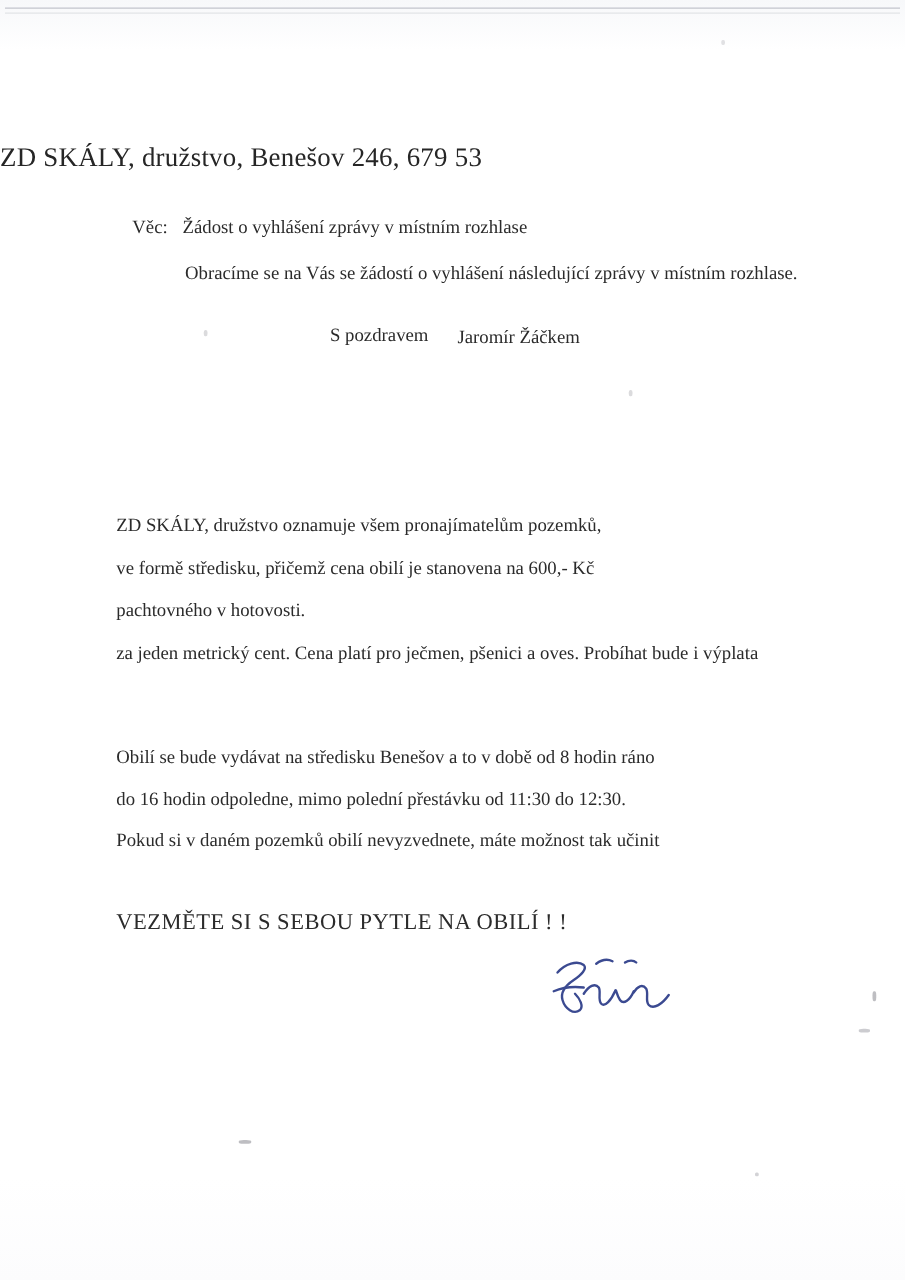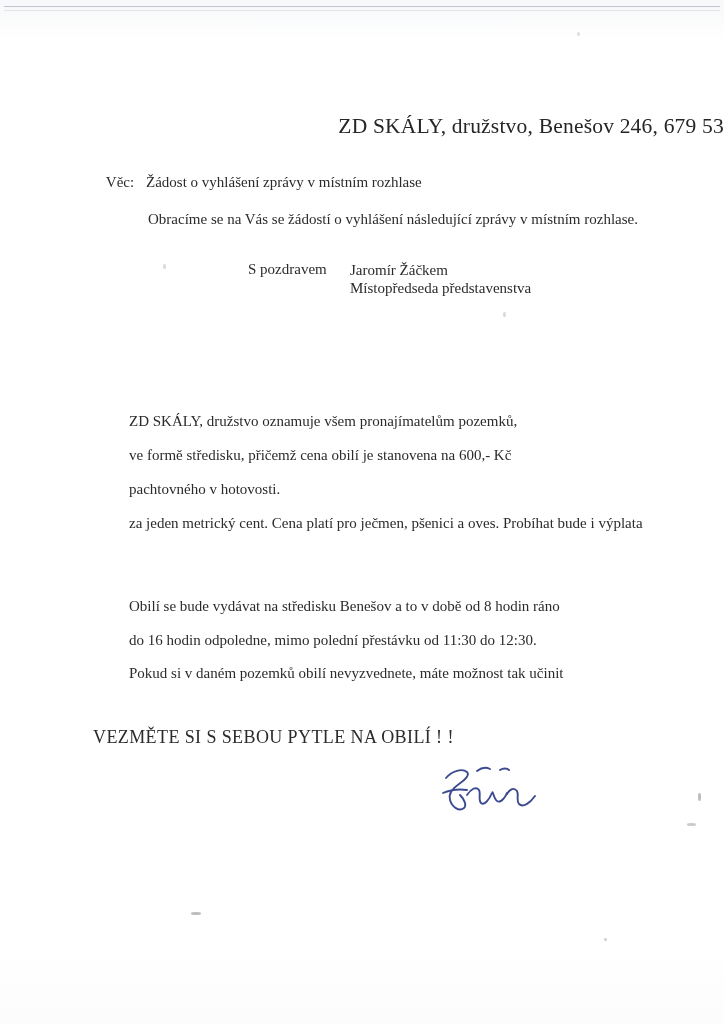--- a/index.html
+++ b/index.html
@@ -46,21 +46,21 @@
     height: 1px;
     background: #d8dade;
     opacity: .7;
   }
 
   .title {
     position: absolute;
     left: 0;
     top: 114px;
     width: 724px;
-    text-align: right;
+    text-align: left;
     font-size: 21.5px;
     letter-spacing: .2px;
     color: #262626;
     white-space: nowrap;
   }
 
   .subject-row {
     position: absolute;
     left: 94px;
     top: 174px;
@@ -77,21 +77,21 @@
   .intro-line {
     position: absolute;
     left: 148px;
     top: 211px;
     font-size: 15px;
     white-space: nowrap;
   }
 
   .regards-block {
     position: absolute;
-    left: 248px;
+    left: 264px;
     top: 261px;
     font-size: 15px;
     white-space: nowrap;
   }
   .regards-label {
     display: inline-block;
     width: 102px;
     vertical-align: top;
   }
   .regards-names {
@@ -103,21 +103,20 @@
 
   .body-block {
     position: absolute;
     left: 93px;
     font-size: 15px;
   }
   .body-block .ln {
     white-space: nowrap;
     height: 34px;
     line-height: 34px;
-    margin-left: 36px;
   }
   .body-block .ln.tight {
     height: 32px;
     line-height: 32px;
   }
 
   #body-a { top: 404px; }
   #body-b { top: 589px; }
   #body-c { top: 657px; }
 
@@ -161,21 +160,20 @@
 
   <div class="subject-row">
     <span class="subject-label">Věc:</span><span class="subject-text">Žádost  o vyhlášení zprávy v místním rozhlase</span>
   </div>
 
   <div class="intro-line">Obracíme se na Vás se žádostí o vyhlášení následující zprávy v místním rozhlase.</div>
 
   <div class="regards-block">
     <span class="regards-label">S pozdravem</span><span class="regards-names">
       <div>Jaromír Žáčkem</div>
-      <div>Místopředseda představenstva</div>
     </span>
   </div>
 
   <div class="body-block" id="body-a">
     <div class="ln">ZD SKÁLY, družstvo oznamuje všem  pronajímatelům  pozemků,</div>
     <div class="ln">ve   formě   středisku,  přičemž   cena   obilí   je  stanovena   na 600,- Kč</div>
     <div class="ln">pachtovného v hotovosti.</div>
     <div class="ln">za   jeden  metrický cent.   Cena   platí    pro   ječmen, pšenici a oves. Probíhat bude i výplata</div>
   </div>
 

